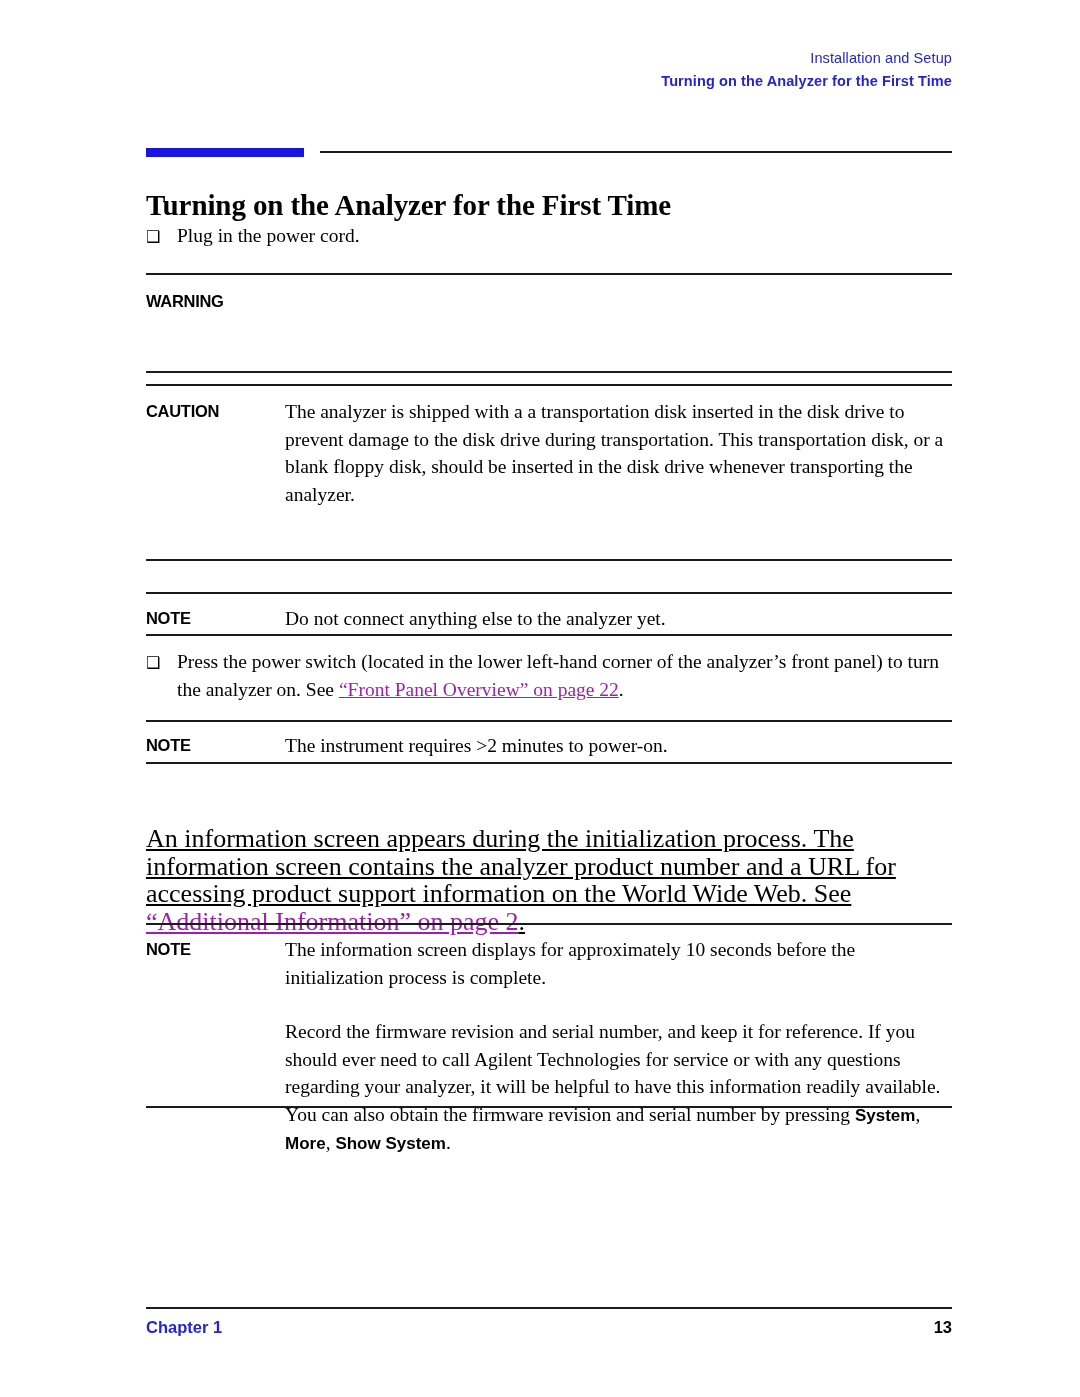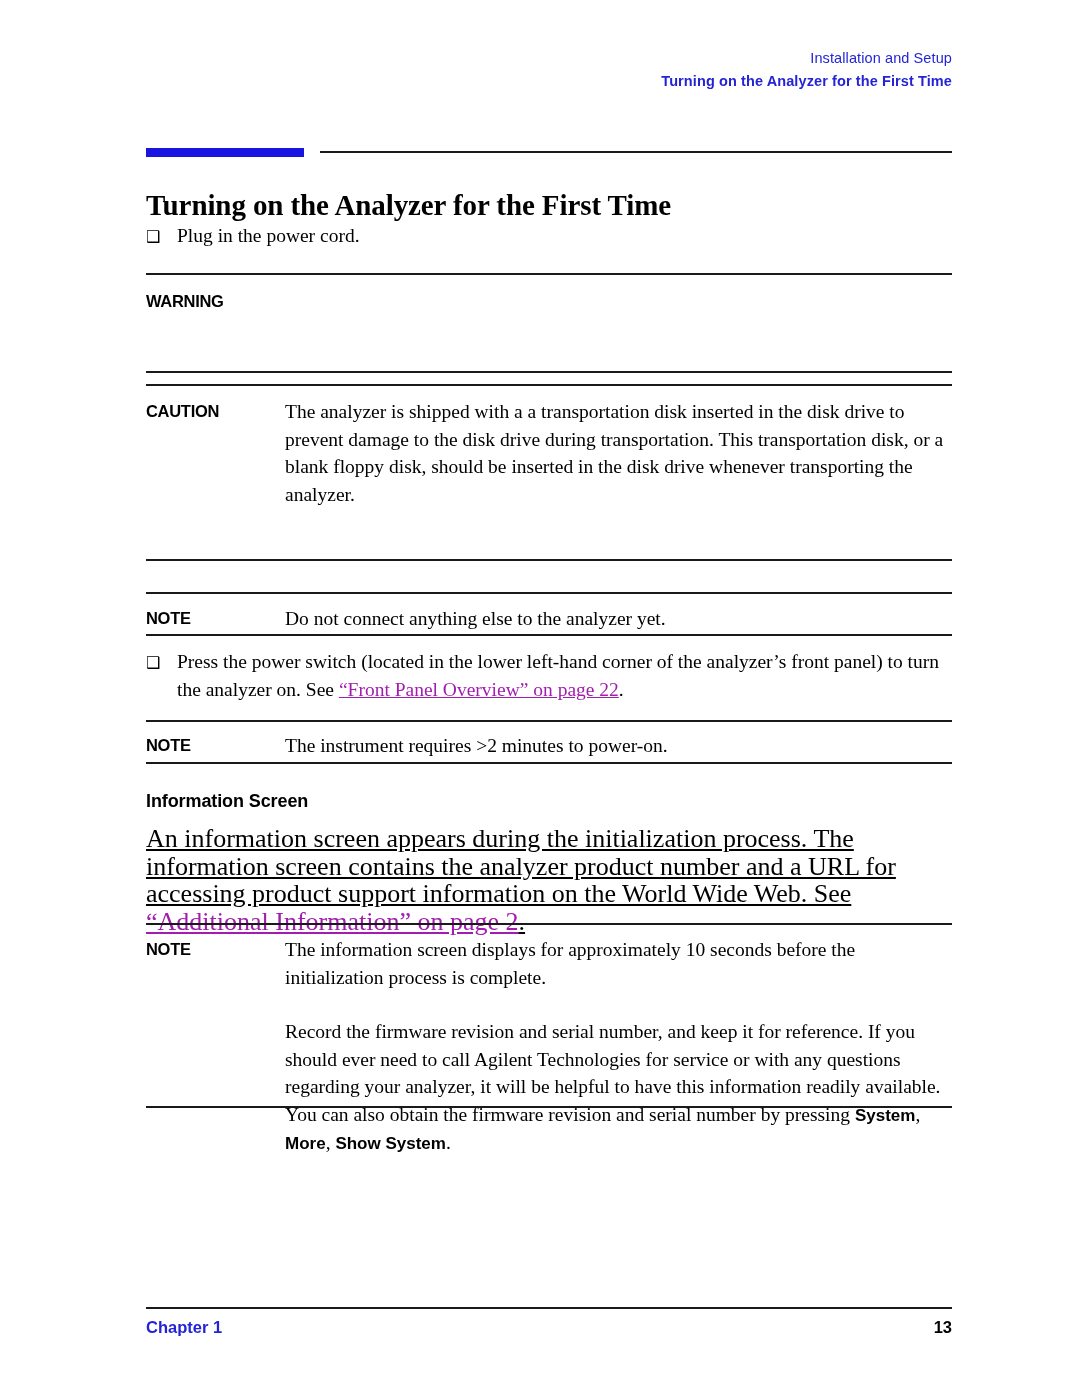--- a/index.html
+++ b/index.html
@@ -274,23 +274,20 @@
       <div class="admon-label">NOTE</div>
       <div class="admon-body">
         <p>The instrument requires &gt;2 minutes to power-on.</p>
       </div>
     </div>
   </div>
   <div class="block" style="top: 762px;">
       <div class="rule"></div>
     </div>
 
-  <div class="block" style="top: 789px;">
-    <div class="subhead">Information Screen</div>
-  </div>
 
   <div class="block" style="top: 825px;">
     <p class="para"><span>An information screen appears during the initialization process. The information screen contains the analyzer product number and a URL for accessing product support information on the World Wide Web. See </span><a class="xref" href="#">“Additional Information” on page 2</a><span>.</span></p>
   </div>
 
   <div class="block" style="top: 923px;">
       <div class="rule"></div>
     </div>
   <div class="block" style="top: 936px;">
     <div class="admon">

